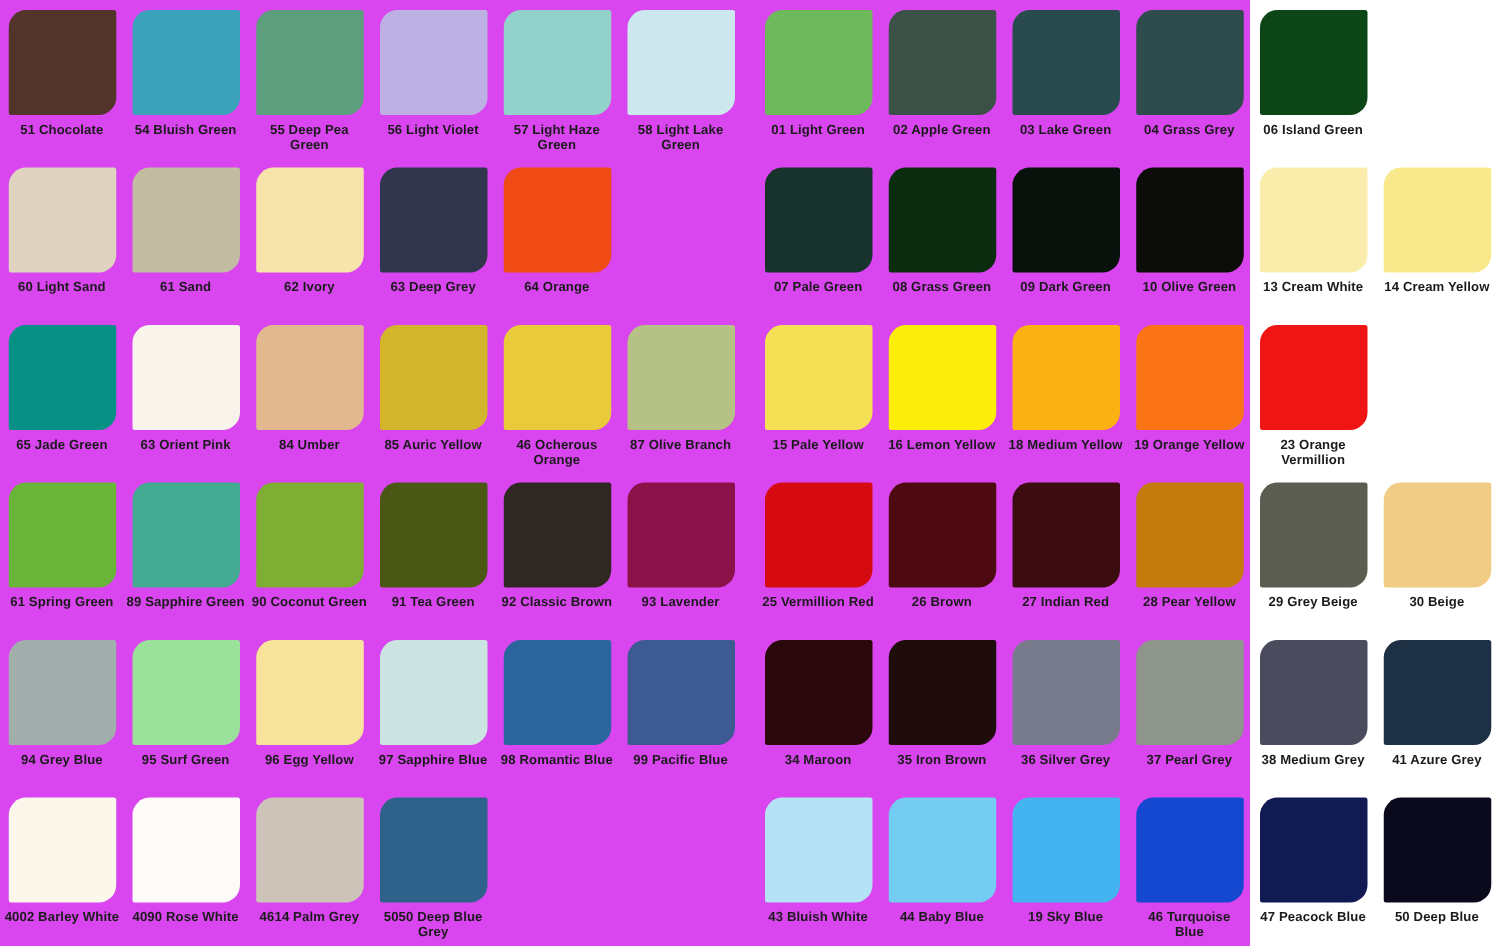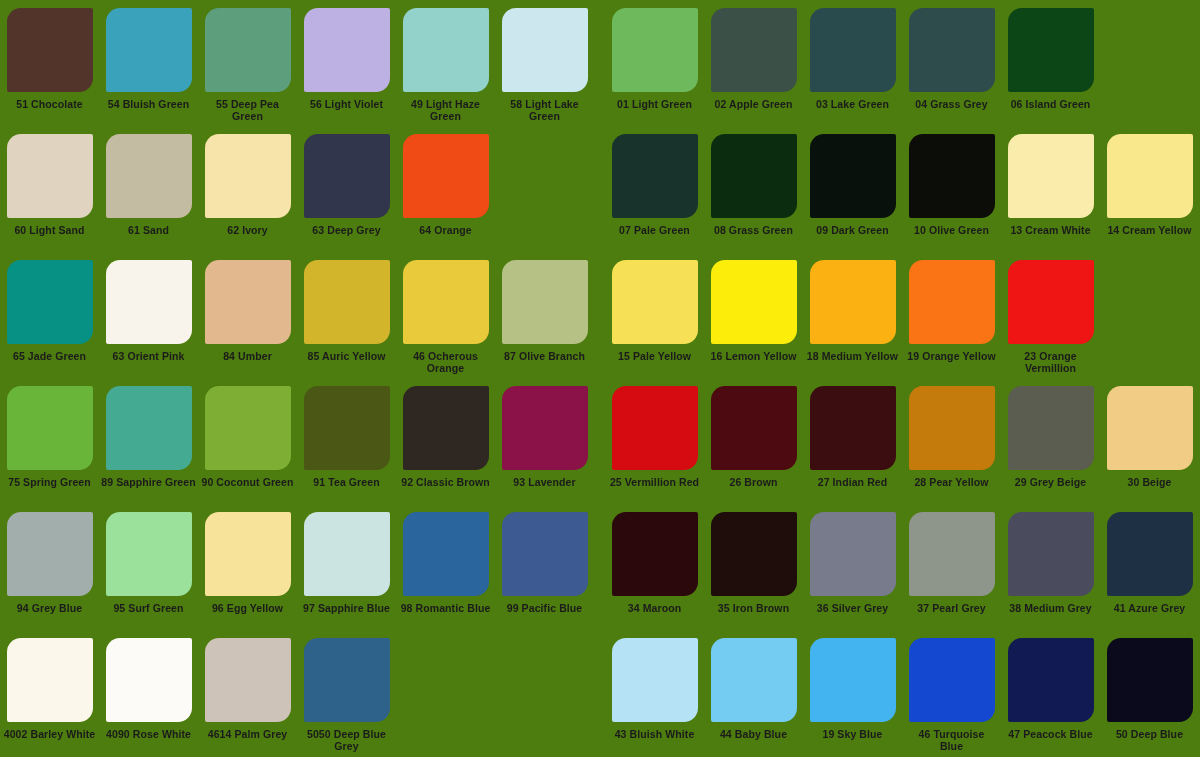--- a/index.html
+++ b/index.html
@@ -8,23 +8,23 @@
     background: #ffffff;
   }
   body {
     width: 1200px;
     height: 757px;
     font-family: "Liberation Sans", sans-serif;
     overflow: hidden;
   }
   #chart {
     position: relative;
-    width: 1200px;
+    width: 1000px;
     height: 757px;
-    background: #4d7c0f;
+    background: #d946ef;
   }
   .swatch-row {
     display: flex;
     flex-direction: row;
     height: 126px;
     width: 1200px;
     box-sizing: border-box;
   }
   .group {
     display: flex;
@@ -82,21 +82,21 @@
           <div class="chip" style="background: rgb(93, 158, 125);"></div>
           <div class="caption">55 Deep Pea
 Green</div>
         </div>
         <div class="cell">
           <div class="chip" style="background: rgb(189, 177, 228);"></div>
           <div class="caption">56 Light  Violet</div>
         </div>
         <div class="cell">
           <div class="chip" style="background: rgb(147, 210, 203);"></div>
-          <div class="caption">49 Light  Haze
+          <div class="caption">57 Light  Haze
 Green</div>
         </div>
         <div class="cell">
           <div class="chip" style="background: rgb(205, 231, 238);"></div>
           <div class="caption">58 Light  Lake
 Green</div>
         </div>
       </div>
       <div class="group-gap"></div>
       <div class="group group-right">
@@ -222,21 +222,21 @@
           <div class="chip" style="background: rgb(240, 21, 21);"></div>
           <div class="caption">23 Orange
 Vermillion</div>
         </div>
       </div>
     </div>
     <div class="swatch-row">
       <div class="group group-left">
         <div class="cell">
           <div class="chip" style="background: rgb(104, 181, 57);"></div>
-          <div class="caption">75 Spring Green</div>
+          <div class="caption">61 Spring Green</div>
         </div>
         <div class="cell">
           <div class="chip" style="background: rgb(68, 171, 146);"></div>
           <div class="caption">89 Sapphire Green</div>
         </div>
         <div class="cell">
           <div class="chip" style="background: rgb(127, 174, 53);"></div>
           <div class="caption">90 Coconut Green</div>
         </div>
         <div class="cell">

